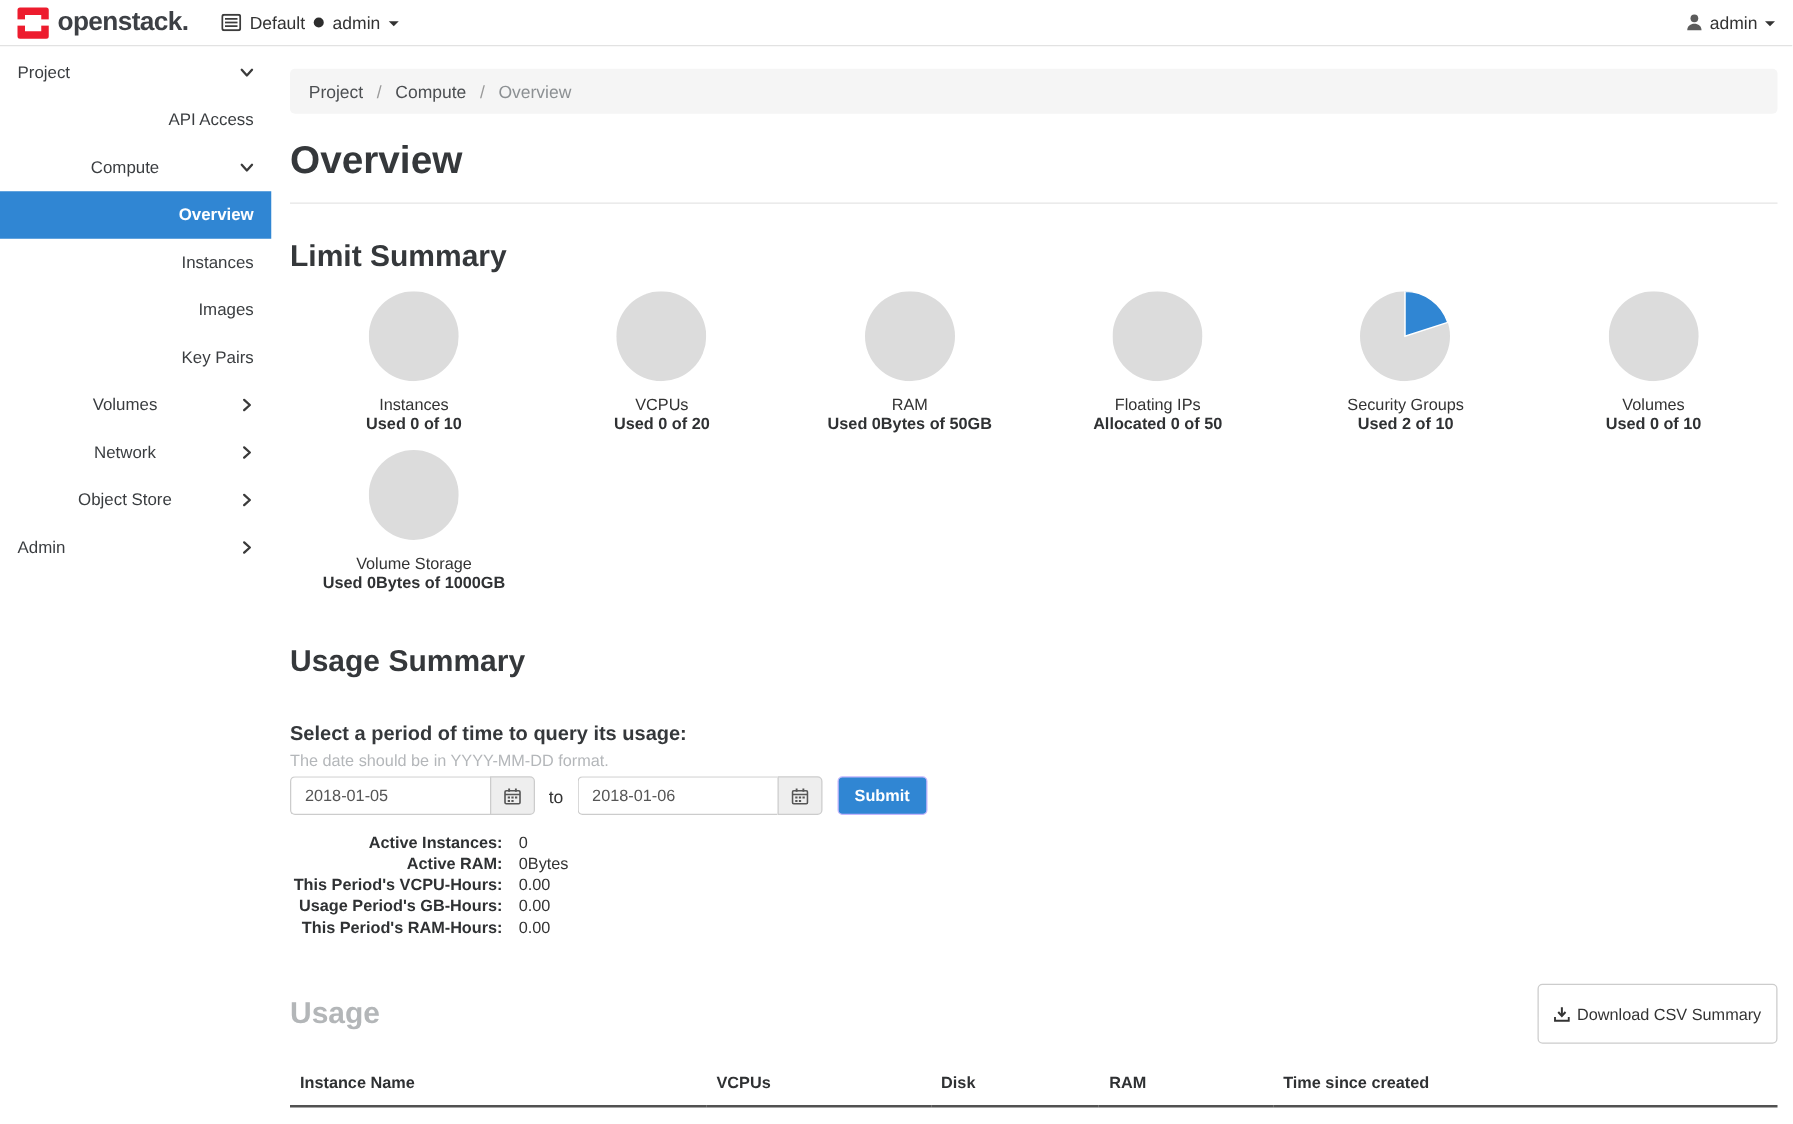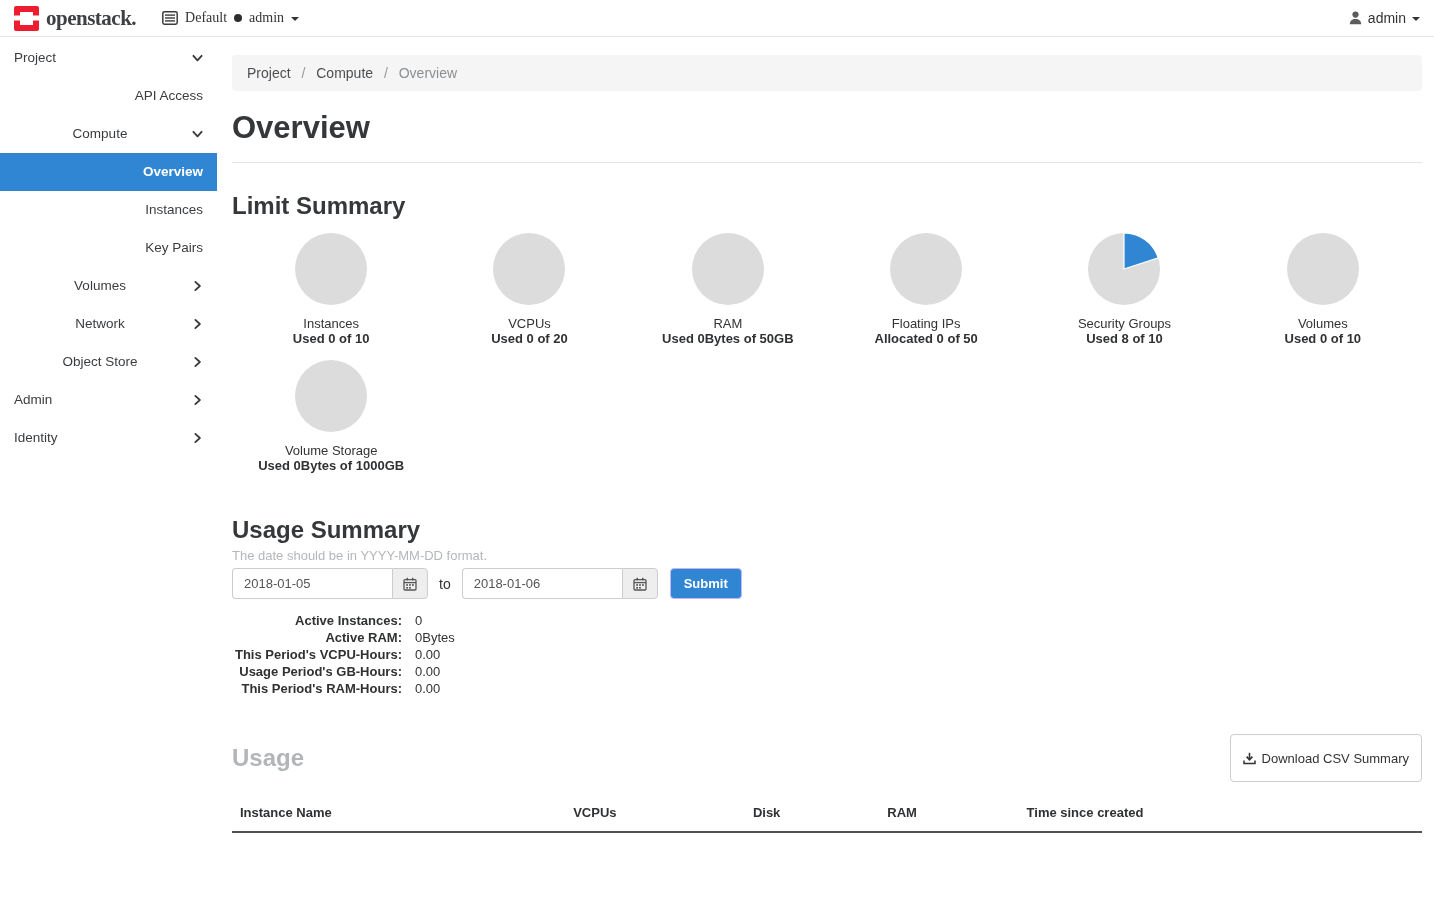--- a/index.html
+++ b/index.html
@@ -8,21 +8,21 @@
     --pie_free:#dcdcdc;
     --text:#333638;
   }
   *{box-sizing:border-box;margin:0;padding:0;}
   html,body{width:1434px;height:899px;overflow:hidden;background:#fff;
     font-family:"Liberation Sans","DejaVu Sans",sans-serif;color:var(--text);}
 
   
   .navbar{height:37px;display:flex;align-items:center;justify-content:space-between;
     border-bottom:1px solid #e2e2e2;padding:0 14px;background:#fff;}
-  .nav-left{display:flex;align-items:center;gap:26px;font-family:Liberation Serif, serif;}
+  .nav-left{display:flex;align-items:center;gap:26px;}
   .brand{display:flex;align-items:center;gap:7px;cursor:pointer;}
   .logo-mark{position:relative;width:25px;height:25px;border:6px solid var(--logo_red);border-radius:2px;}
   .logo-mark::before,.logo-mark::after{content:"";position:absolute;top:50%;transform:translateY(-50%);
     width:9px;height:5px;background:#fff;}
   .logo-mark::before{left:-7px;}
   .logo-mark::after{right:-7px;}
   .brand-text{font-size:21px;font-weight:bold;color:#3d4045;letter-spacing:-0.5px;}
   .ctx{display:flex;align-items:center;gap:7px;font-size:14px;color:#333;cursor:pointer;}
   .ctx-dot{width:8px;height:8px;border-radius:50%;background:#2d2d2d;display:inline-block;}
   .caret{display:inline-block;width:0;height:0;border-left:4px solid transparent;
@@ -144,20 +144,23 @@
             <polyline points="2.2,4 6,8.2 9.8,4" fill="none" stroke="#3b3b3b" stroke-width="1.7" stroke-linecap="round" stroke-linejoin="round"></polyline>
           </svg></span>
     </div>
     <div class="nav-row lvl3 active">
       <span class="nav-label">Overview</span>
     </div>
     <div class="nav-row lvl3">
       <span class="nav-label">Instances</span>
     </div>
     <div class="nav-row lvl3">
+      <span class="nav-label">Images</span>
+    </div>
+    <div class="nav-row lvl3">
       <span class="nav-label">Key Pairs</span>
     </div>
     <div class="nav-row lvl2">
       <span class="nav-label">Volumes</span>
       <span class="chev"><svg width="13" height="13" viewBox="0 0 12 12">
             <polyline points="4,2.2 8.2,6 4,9.8" fill="none" stroke="#3b3b3b" stroke-width="1.7" stroke-linecap="round" stroke-linejoin="round"></polyline>
           </svg></span>
     </div>
     <div class="nav-row lvl2">
       <span class="nav-label">Network</span>
@@ -166,26 +169,20 @@
           </svg></span>
     </div>
     <div class="nav-row lvl2">
       <span class="nav-label">Object Store</span>
       <span class="chev"><svg width="13" height="13" viewBox="0 0 12 12">
             <polyline points="4,2.2 8.2,6 4,9.8" fill="none" stroke="#3b3b3b" stroke-width="1.7" stroke-linecap="round" stroke-linejoin="round"></polyline>
           </svg></span>
     </div>
     <div class="nav-row lvl1">
       <span class="nav-label">Admin</span>
-      <span class="chev"><svg width="13" height="13" viewBox="0 0 12 12">
-            <polyline points="4,2.2 8.2,6 4,9.8" fill="none" stroke="#3b3b3b" stroke-width="1.7" stroke-linecap="round" stroke-linejoin="round"></polyline>
-          </svg></span>
-    </div>
-    <div class="nav-row lvl1">
-      <span class="nav-label">Identity</span>
       <span class="chev"><svg width="13" height="13" viewBox="0 0 12 12">
             <polyline points="4,2.2 8.2,6 4,9.8" fill="none" stroke="#3b3b3b" stroke-width="1.7" stroke-linecap="round" stroke-linejoin="round"></polyline>
           </svg></span>
     </div>
   </div>
 
   <div class="content">
 
     <div class="breadcrumb">
       <span class="crumb">Project</span>
@@ -228,41 +225,42 @@
             </svg></div>
         <div class="pie-label">Floating IPs</div>
         <div class="pie-caption">Allocated 0 of 50</div>
       </div>
       <div class="limit-cell">
         <div class="pie"><svg width="72" height="72" viewBox="0 0 72 72">
               <circle cx="36" cy="36" r="36" fill="#dcdcdc"></circle>
               <path d="M36,36 L36,0 A36,36 0 0 1 70.24,24.88 Z" fill="#3086d3" stroke="#fff" stroke-width="1.2"></path>
             </svg></div>
         <div class="pie-label">Security Groups</div>
-        <div class="pie-caption">Used 8 of 10</div>
+        <div class="pie-caption">Used 2 of 10</div>
       </div>
       <div class="limit-cell">
         <div class="pie"><svg width="72" height="72" viewBox="0 0 72 72">
               <circle cx="36" cy="36" r="36" fill="#dcdcdc"></circle>
             </svg></div>
         <div class="pie-label">Volumes</div>
         <div class="pie-caption">Used 0 of 10</div>
       </div>
     </div>
     <div class="limit-grid" style="margin-top:14px;">
       <div class="limit-cell">
         <div class="pie"><svg width="72" height="72" viewBox="0 0 72 72">
               <circle cx="36" cy="36" r="36" fill="#dcdcdc"></circle>
             </svg></div>
         <div class="pie-label">Volume Storage</div>
         <div class="pie-caption">Used 0Bytes of 1000GB</div>
       </div>
     </div>
 
     <h3 class="section usage-title">Usage Summary</h3>
+    <div class="prompt">Select a period of time to query its usage:</div>
     <div class="hint">The date should be in YYYY-MM-DD format.</div>
 
     <div class="date-form">
       <div class="input-group">
         <input class="date-input" type="text" value="2018-01-05" style="">
         <div class="cal-btn">
           <span style="line-height:0;">
             <svg width="14" height="14" viewBox="0 0 14 14">
                 <rect x="1" y="2.6" width="12" height="10.4" rx="1" fill="none" stroke="#555" stroke-width="1.3"></rect>
                 <line x1="1" y1="5.6" x2="13" y2="5.6" stroke="#555" stroke-width="1.3"></line>

